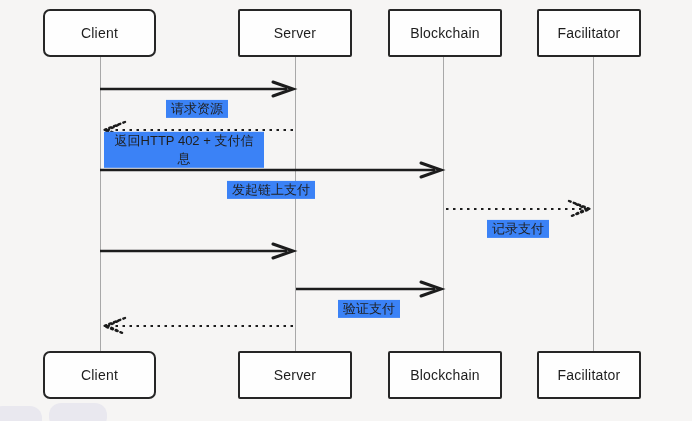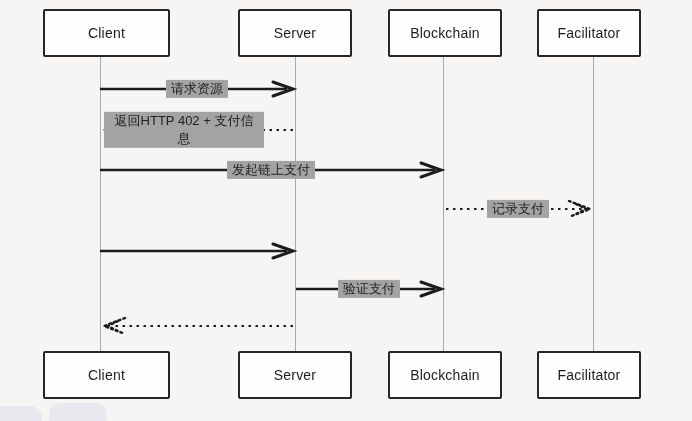--- a/index.html
+++ b/index.html
@@ -23,48 +23,49 @@
     border-radius: 2px;
     display: flex;
     align-items: center;
     justify-content: center;
     font-size: 14px;
     color: #1d1d1d;
     letter-spacing: 0.2px;
   }
   .row-top    { top: 9px; }
   .row-bottom { top: 351px; }
-  .col-client      { left: 43px;  width: 127px; }
+  .col-client      { left: 43px;  width: 113px; border-radius: 7px; }
   .col-server      { left: 238px; width: 114px; text-align: center; }
   .col-blockchain  { left: 388px; width: 114px; }
   .col-facilitator { left: 537px; width: 104px; }
 
   
   .wires {
     position: absolute;
     left: 0; top: 0;
     width: 692px; height: 421px;
   }
   .lifeline { stroke: #a8a8a8; stroke-width: 1; }
   .msg-line-solid  { stroke: #1c1c1c; stroke-width: 2.6; fill: none; }
   .msg-head-solid  { stroke: #1c1c1c; stroke-width: 3;   fill: none; stroke-linecap: round; }
   .msg-line-dashed { stroke: #1c1c1c; stroke-width: 2.2; fill: none; stroke-dasharray: 2.5 4.5; }
   .msg-head-dotted { stroke: #1c1c1c; stroke-width: 2.4; fill: none; stroke-dasharray: 1.8 3.2; stroke-linecap: round; }
 
   
   .msg-label {
     position: absolute;
     transform: translate(-50%, -50%);
-    background: #a3a3a3;
+    background: #3b82f6;
     padding: 0 5px;
     font-size: 13px;
     color: #1f1f1f;
     white-space: nowrap;
     text-align: center;
     line-height: 1.4;
+    margin-top: 20px;
   }
   .msg-label.wrap {
     white-space: normal;
     width: 150px;
   }
 
   
   .frag {
     position: absolute;
     background: #e9e8ef;

